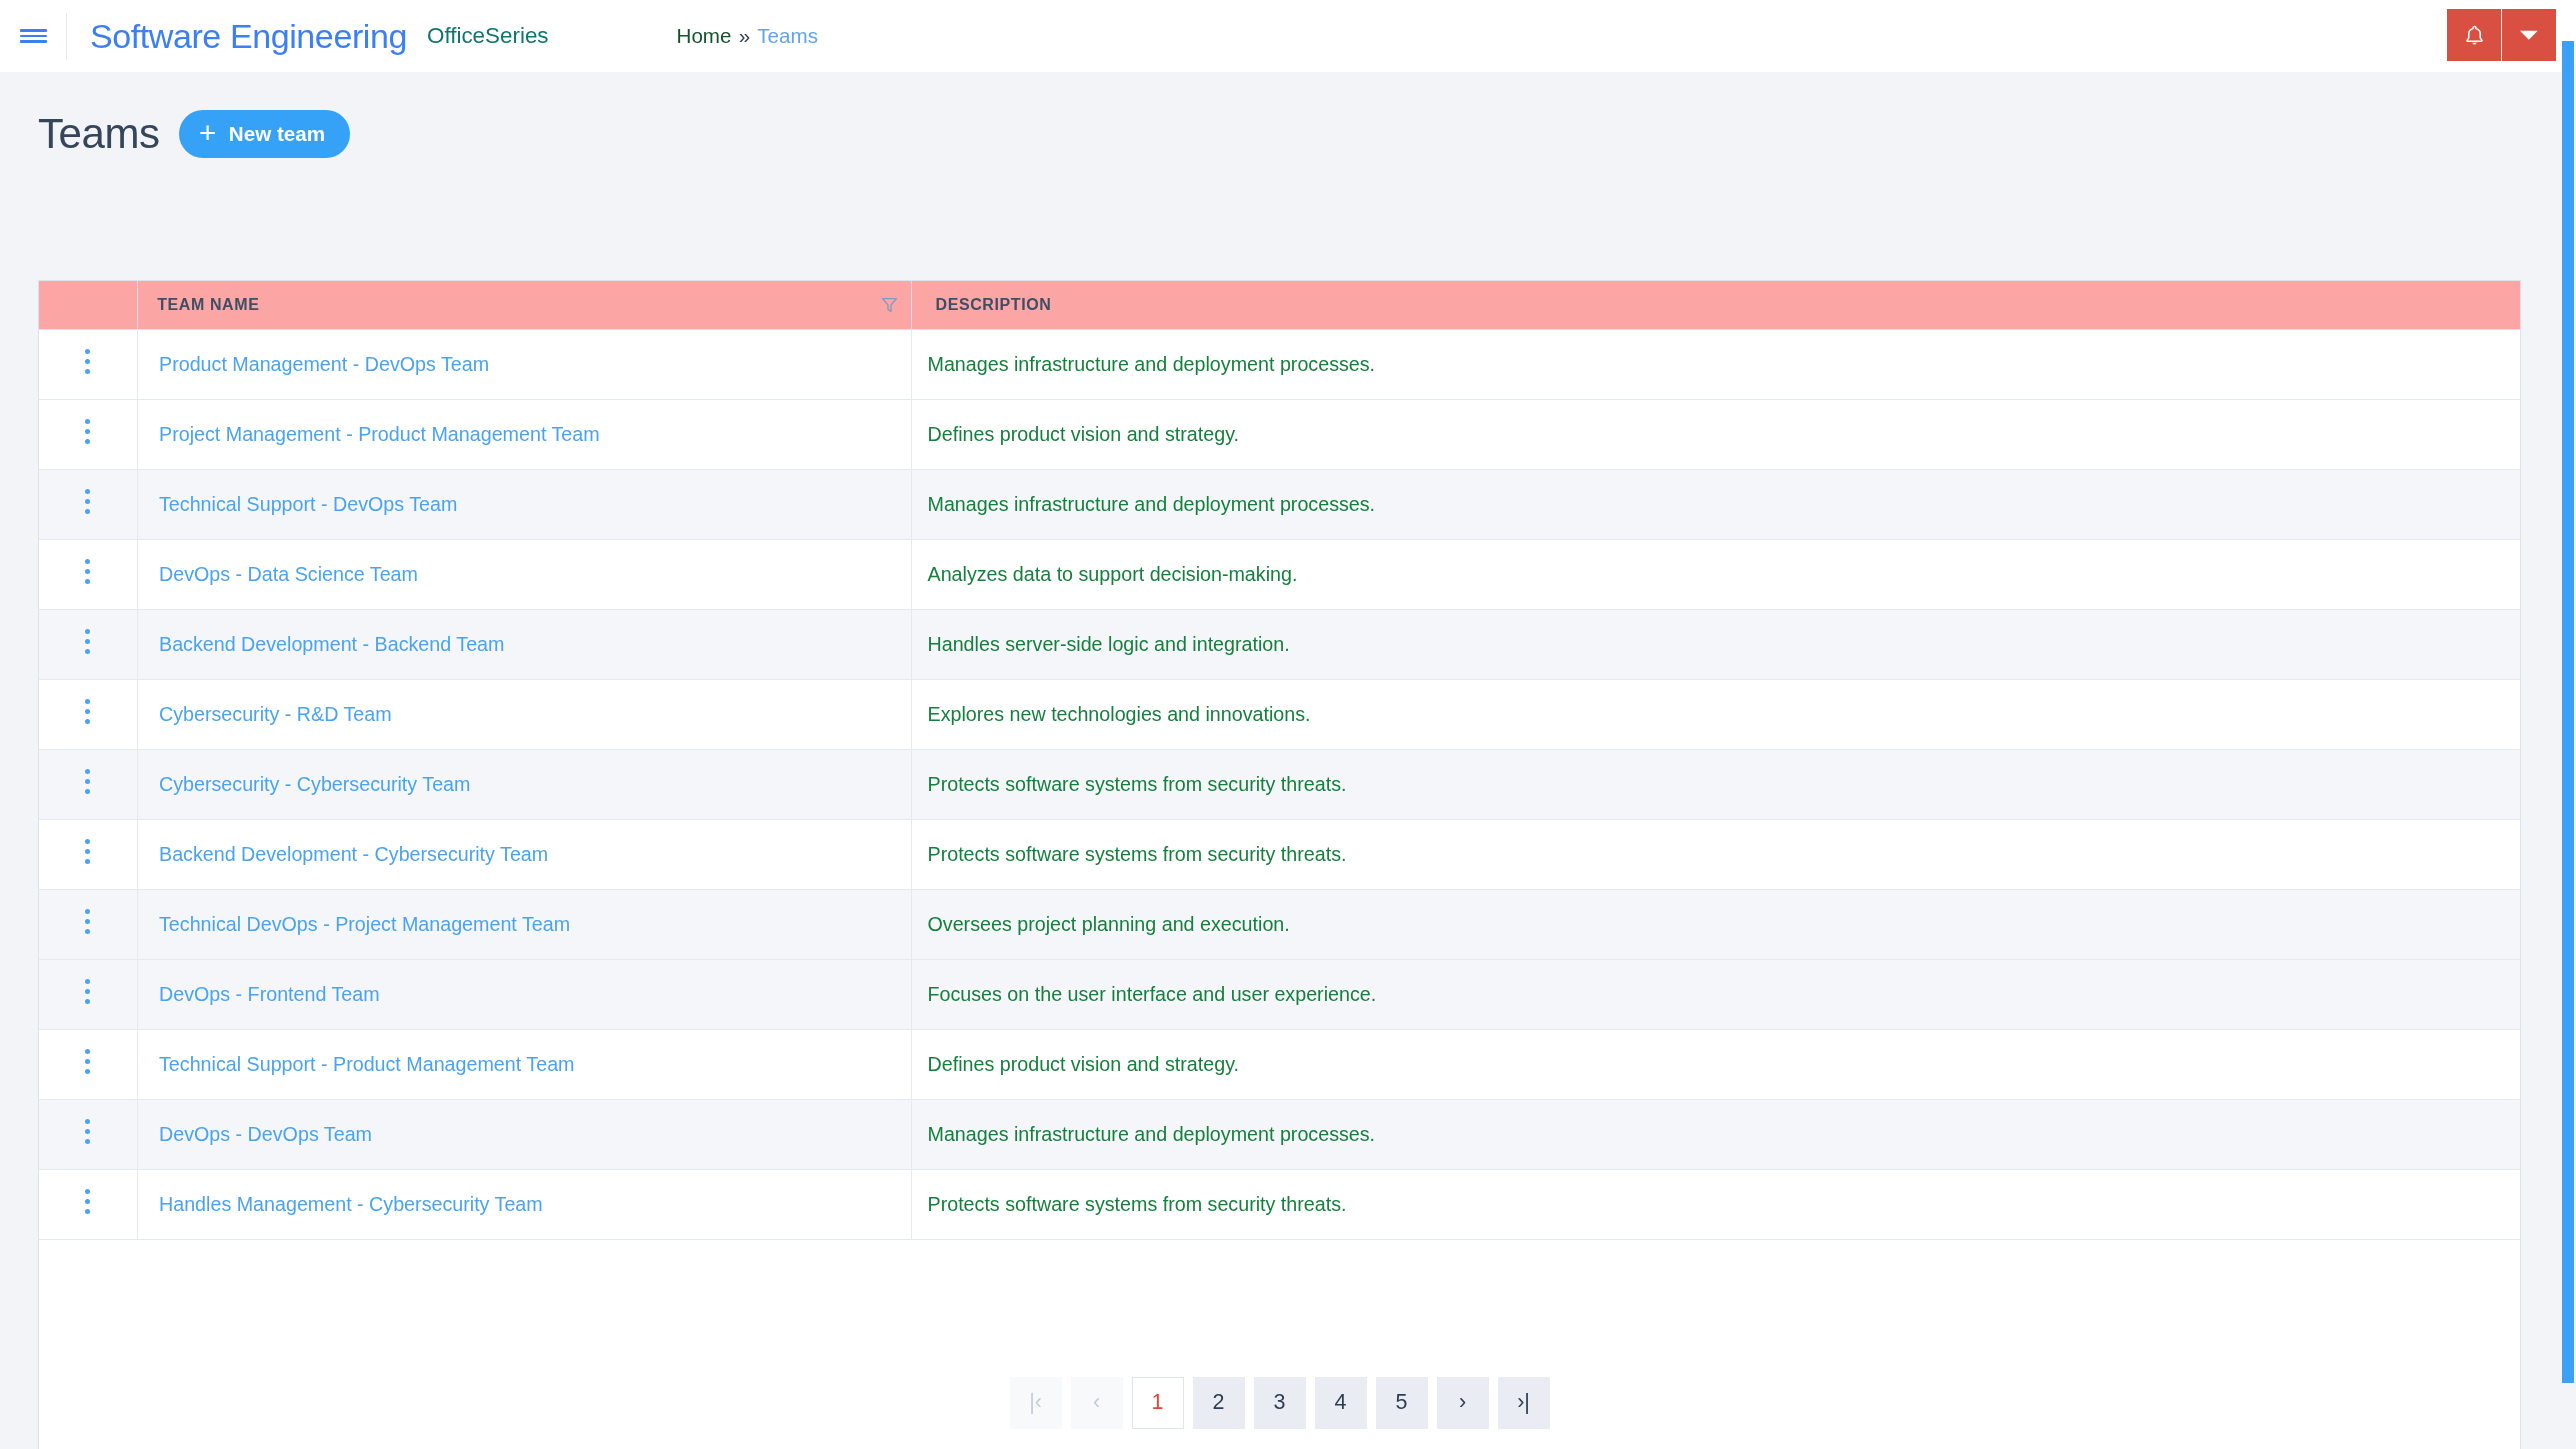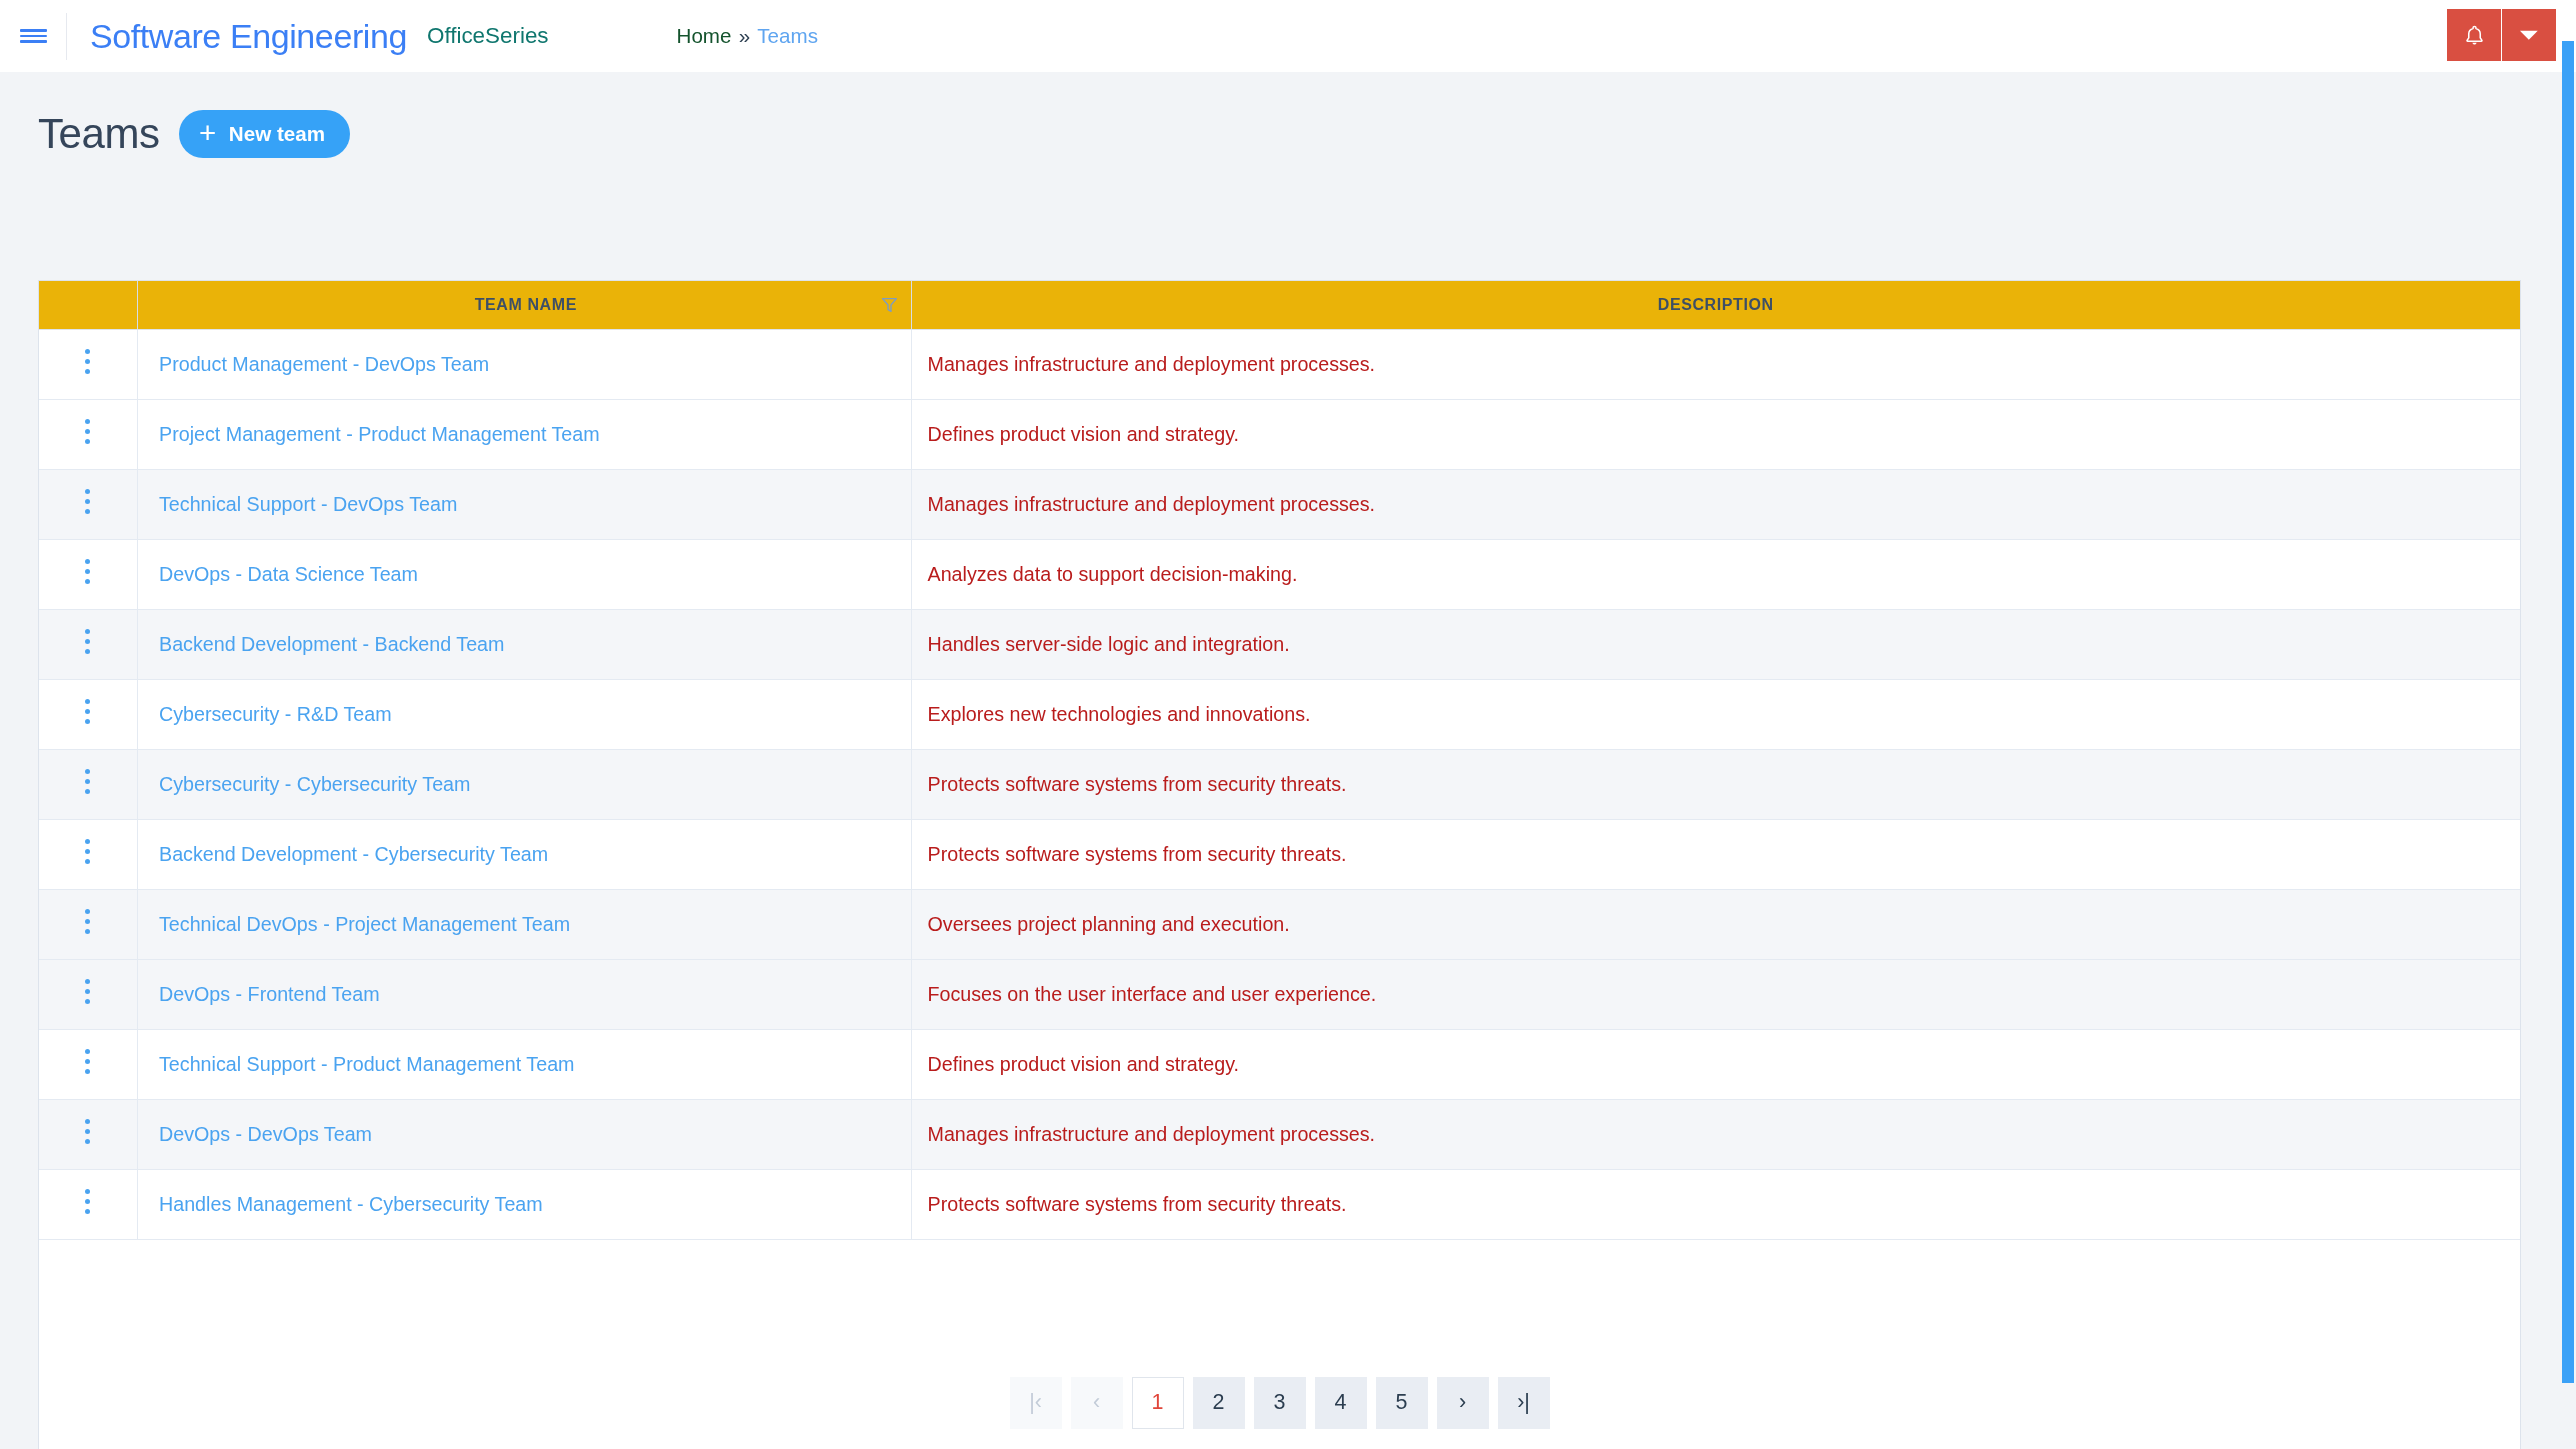--- a/index.html
+++ b/index.html
@@ -152,28 +152,28 @@
   table.grid {
     width: 100%;
     border-collapse: collapse;
     table-layout: fixed;
   }
   table.grid col.c-menu { width: 98px; }
   table.grid col.c-name { width: 774px; }
   table.grid col.c-desc { width: auto; }
 
   thead th {
-    background: #eab308;
+    background: #fca5a5;
     height: 48px;
-    text-align: center;
+    text-align: left;
     font-size: 16px;
     font-weight: bold;
     color: #3d4f66;
     letter-spacing: 0.6px;
-    padding: 0 16px;
+    padding: 0 24px;
     border-bottom: 0.9px solid #dde3ec;
     vertical-align: middle;
   }
   thead th.th-menu { border-right: 0.9px solid #d6dde8; }
   thead th.th-name {
     border-right: 0.9px solid #d6dde8;
     position: relative;
     padding-left: 19.7px;
   }
   .filter-icon {
@@ -219,21 +219,21 @@
     border-right: 0.9px solid #e4eaf2;
     padding-left: 21.5px;
   }
   .team-link {
     color: #4aa3f0;
     text-decoration: none;
     cursor: pointer;
     font-size: 19.7px;
   }
   td.td-desc {
-    color: #b91c1c;
+    color: #15803d;
   }
 
   
   .pager {
     position: absolute;
     bottom: 0;
     left: 0;
     width: 100%;
     height: 101px;
     display: flex;

